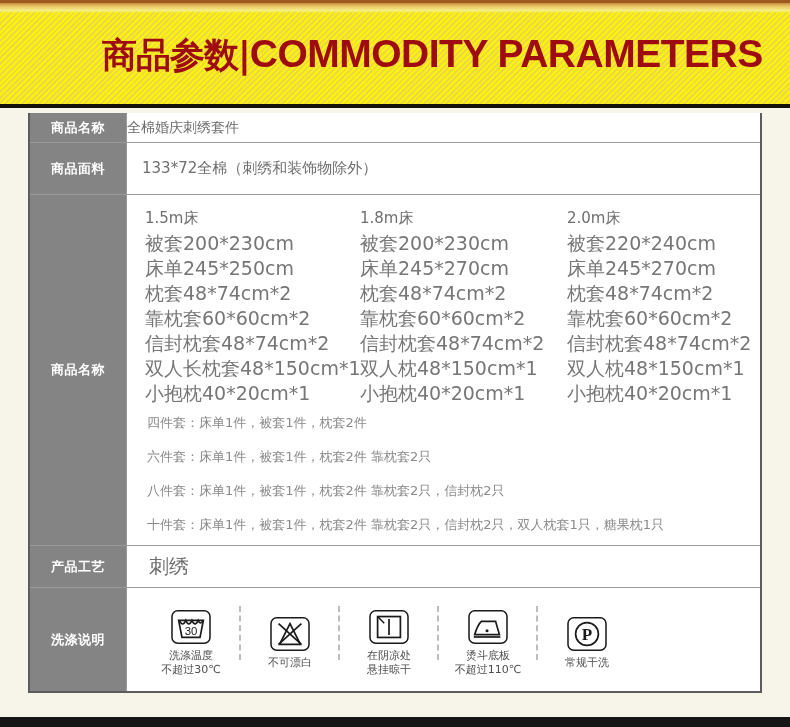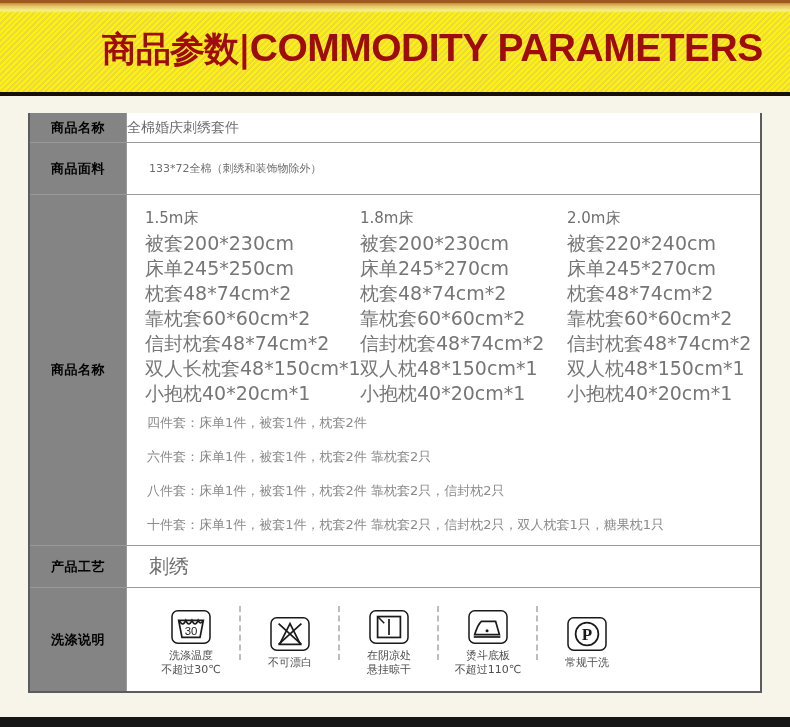--- a/index.html
+++ b/index.html
@@ -22,21 +22,21 @@
     width: 790px;
     height: 717px;
     background: #f7f5ea;
   }
 
   
   .banner {
     position: absolute;
     left: 0; top: 0;
     width: 790px;
-    height: 96px;
+    height: 108px;
     box-sizing: border-box;
     border-top: 3px solid #9c5a20;
     border-bottom: 4px solid #14110a;
     background-color: #f2e96a;
     background-image:
       repeating-linear-gradient(135deg,
         rgba(255,243,0,0.95) 0px,
         rgba(255,243,0,0.95) 2px,
         rgba(228,205,40,0.55) 2px,
         rgba(228,205,40,0.55) 4px);
@@ -91,21 +91,21 @@
     border-bottom: 1px solid #9a9a9a;
     box-sizing: border-box;
     background: #ffffff;
   }
   .row:last-child { border-bottom: 2px solid #5c5c5c; }
 
   .cell-label {
     width: 97px;
     flex: 0 0 97px;
     background: #848484;
-    color: #000000;
+    color: #ffffff;
     font-family: "DejaVu Sans", "Liberation Sans", sans-serif;
     font-size: 13px;
     font-weight: bold;
     display: flex;
     align-items: center;
     justify-content: center;
     box-sizing: border-box;
     letter-spacing: 0.5px;
     border-right: 1px solid #9a9a9a;
   }
@@ -119,21 +119,21 @@
     align-items: center;
   }
 
   
   .row-name   { height: 30px; }
   .row-fabric { height: 52px; }
   .row-spec   { min-height: 345px; }
   .row-craft  { height: 42px; }
   .row-wash   { height: 105px; }
 
-  .row-fabric .cell-value { font-size: 11px; padding-left: 22px; }
+  .row-fabric .cell-value { font-size: 15px; padding-left: 15px; }
   .row-craft  .cell-value { font-size: 20px; padding-left: 22px; }
 
   
   .spec-body {
     flex: 1 1 auto;
     padding: 12px 15px 10px 0;
     box-sizing: border-box;
   }
   .spec-cols {
     display: flex;

